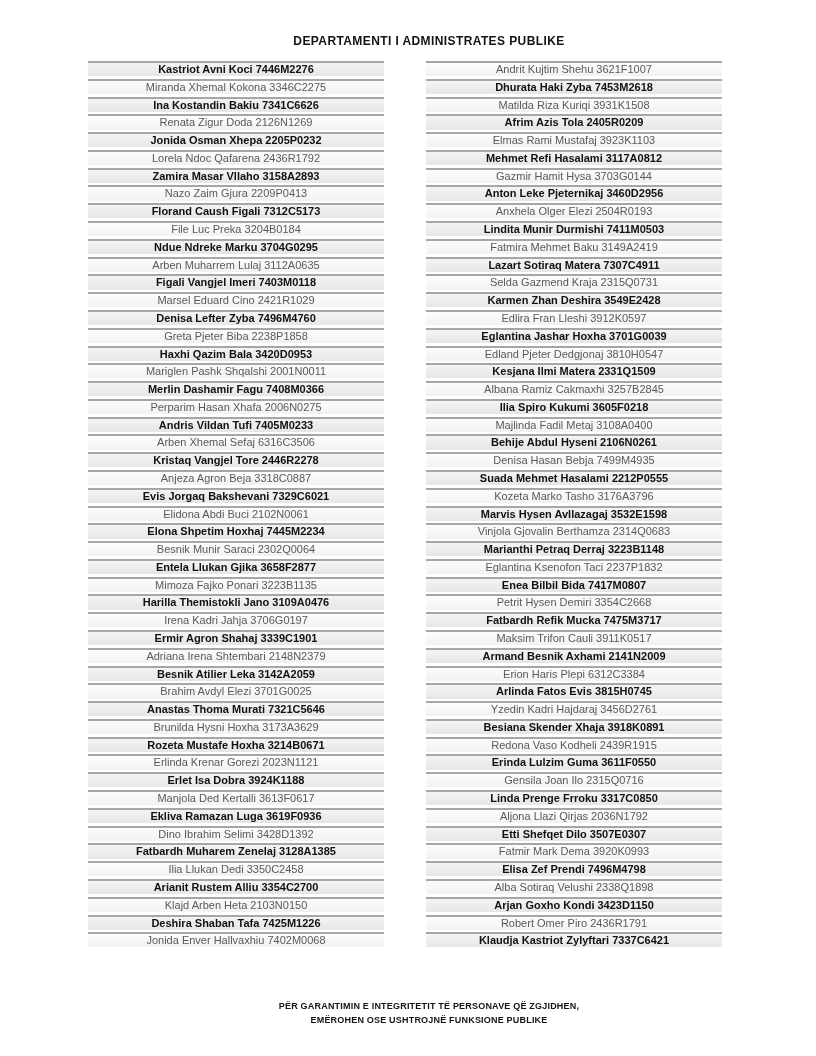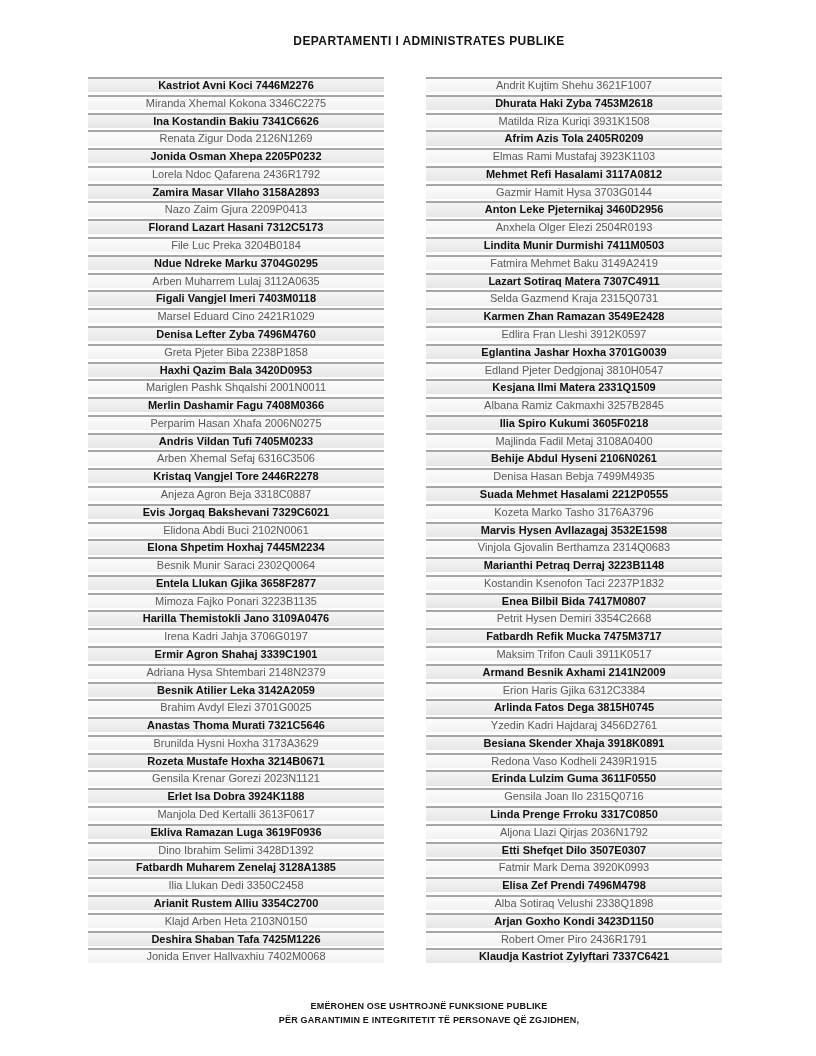--- a/index.html
+++ b/index.html
@@ -3,21 +3,21 @@
 <meta charset="utf-8">
 <style>
   html,body{margin:0;padding:0;}
   body{
     width:816px;height:1056px;background:#ffffff;position:relative;
     font-family:"Liberation Sans", sans-serif;
     -webkit-font-smoothing:antialiased;
   }
   .content{position:absolute;left:88px;top:0;width:682px;}
   .title{
-    margin-top:34px;margin-bottom:28px;height:15px;
+    margin-top:34px;margin-bottom:12px;height:15px;
     text-align:center;font-size:12px;line-height:15px;font-weight:700;
     letter-spacing:0.4px;color:#141414;
   }
   .cols{width:634px;display:flex;gap:42px;}
   .col{width:296px;flex:0 0 296px;}
   .row{
     box-sizing:border-box;height:15.2px;margin-bottom:2.6px;
     border-top:2px solid #a6a6a6;
     background:linear-gradient(180deg,#fcfcfc,#f2f2f2);
     text-align:center;font-size:11px;line-height:12.6px;
@@ -42,21 +42,21 @@
   <div class="cols">
     <div class="col">
         <div class="row strong">Kastriot Avni Koci 7446M2276</div>
         <div class="row">Miranda Xhemal Kokona 3346C2275</div>
         <div class="row strong">Ina Kostandin Bakiu 7341C6626</div>
         <div class="row">Renata Zigur Doda 2126N1269</div>
         <div class="row strong">Jonida Osman Xhepa 2205P0232</div>
         <div class="row">Lorela Ndoc Qafarena 2436R1792</div>
         <div class="row strong">Zamira Masar Vllaho 3158A2893</div>
         <div class="row">Nazo Zaim Gjura 2209P0413</div>
-        <div class="row strong">Florand Lazart Hasani 7312C5173</div>
+        <div class="row strong">Florand Caush Figali 7312C5173</div>
         <div class="row">File Luc Preka 3204B0184</div>
         <div class="row strong">Ndue Ndreke Marku 3704G0295</div>
         <div class="row">Arben Muharrem Lulaj 3112A0635</div>
         <div class="row strong">Figali Vangjel Imeri 7403M0118</div>
         <div class="row">Marsel Eduard Cino 2421R1029</div>
         <div class="row strong">Denisa Lefter Zyba 7496M4760</div>
         <div class="row">Greta Pjeter Biba 2238P1858</div>
         <div class="row strong">Haxhi Qazim Bala 3420D0953</div>
         <div class="row">Mariglen Pashk Shqalshi 2001N0011</div>
         <div class="row strong">Merlin Dashamir Fagu 7408M0366</div>
@@ -67,27 +67,27 @@
         <div class="row">Anjeza Agron Beja 3318C0887</div>
         <div class="row strong">Evis Jorgaq Bakshevani 7329C6021</div>
         <div class="row">Elidona Abdi Buci 2102N0061</div>
         <div class="row strong">Elona Shpetim Hoxhaj 7445M2234</div>
         <div class="row">Besnik Munir Saraci 2302Q0064</div>
         <div class="row strong">Entela Llukan Gjika 3658F2877</div>
         <div class="row">Mimoza Fajko Ponari 3223B1135</div>
         <div class="row strong">Harilla Themistokli Jano 3109A0476</div>
         <div class="row">Irena Kadri Jahja 3706G0197</div>
         <div class="row strong">Ermir Agron Shahaj 3339C1901</div>
-        <div class="row">Adriana Hysa Shtembari 2148N2379</div>
+        <div class="row">Adriana Irena Shtembari 2148N2379</div>
         <div class="row strong">Besnik Atilier Leka 3142A2059</div>
         <div class="row">Brahim Avdyl Elezi 3701G0025</div>
         <div class="row strong">Anastas Thoma Murati 7321C5646</div>
         <div class="row">Brunilda Hysni Hoxha 3173A3629</div>
         <div class="row strong">Rozeta Mustafe Hoxha 3214B0671</div>
-        <div class="row">Gensila Krenar Gorezi 2023N1121</div>
+        <div class="row">Erlinda Krenar Gorezi 2023N1121</div>
         <div class="row strong">Erlet Isa Dobra 3924K1188</div>
         <div class="row">Manjola Ded Kertalli 3613F0617</div>
         <div class="row strong">Ekliva Ramazan Luga 3619F0936</div>
         <div class="row">Dino Ibrahim Selimi 3428D1392</div>
         <div class="row strong">Fatbardh Muharem Zenelaj 3128A1385</div>
         <div class="row">Ilia Llukan Dedi 3350C2458</div>
         <div class="row strong">Arianit Rustem Alliu 3354C2700</div>
         <div class="row">Klajd Arben Heta 2103N0150</div>
         <div class="row strong">Deshira Shaban Tafa 7425M1226</div>
         <div class="row">Jonida Enver Hallvaxhiu 7402M0068</div>
@@ -99,57 +99,57 @@
         <div class="row strong">Afrim Azis Tola 2405R0209</div>
         <div class="row">Elmas Rami Mustafaj 3923K1103</div>
         <div class="row strong">Mehmet Refi Hasalami 3117A0812</div>
         <div class="row">Gazmir Hamit Hysa 3703G0144</div>
         <div class="row strong">Anton Leke Pjeternikaj 3460D2956</div>
         <div class="row">Anxhela Olger Elezi 2504R0193</div>
         <div class="row strong">Lindita Munir Durmishi 7411M0503</div>
         <div class="row">Fatmira Mehmet Baku 3149A2419</div>
         <div class="row strong">Lazart Sotiraq Matera 7307C4911</div>
         <div class="row">Selda Gazmend Kraja 2315Q0731</div>
-        <div class="row strong">Karmen Zhan Ramazan 3549E2428</div>
+        <div class="row strong">Karmen Zhan Deshira 3549E2428</div>
         <div class="row">Edlira Fran Lleshi 3912K0597</div>
         <div class="row strong">Eglantina Jashar Hoxha 3701G0039</div>
         <div class="row">Edland Pjeter Dedgjonaj 3810H0547</div>
         <div class="row strong">Kesjana Ilmi Matera 2331Q1509</div>
         <div class="row">Albana Ramiz Cakmaxhi 3257B2845</div>
         <div class="row strong">Ilia Spiro Kukumi 3605F0218</div>
         <div class="row">Majlinda Fadil Metaj 3108A0400</div>
         <div class="row strong">Behije Abdul Hyseni 2106N0261</div>
         <div class="row">Denisa Hasan Bebja 7499M4935</div>
         <div class="row strong">Suada Mehmet Hasalami 2212P0555</div>
         <div class="row">Kozeta Marko Tasho 3176A3796</div>
         <div class="row strong">Marvis Hysen Avllazagaj 3532E1598</div>
         <div class="row">Vinjola Gjovalin Berthamza 2314Q0683</div>
         <div class="row strong">Marianthi Petraq Derraj 3223B1148</div>
-        <div class="row">Kostandin Ksenofon Taci 2237P1832</div>
+        <div class="row">Eglantina Ksenofon Taci 2237P1832</div>
         <div class="row strong">Enea Bilbil Bida 7417M0807</div>
         <div class="row">Petrit Hysen Demiri 3354C2668</div>
         <div class="row strong">Fatbardh Refik Mucka 7475M3717</div>
         <div class="row">Maksim Trifon Cauli 3911K0517</div>
         <div class="row strong">Armand Besnik Axhami 2141N2009</div>
-        <div class="row">Erion Haris Gjika 6312C3384</div>
-        <div class="row strong">Arlinda Fatos Dega 3815H0745</div>
+        <div class="row">Erion Haris Plepi 6312C3384</div>
+        <div class="row strong">Arlinda Fatos Evis 3815H0745</div>
         <div class="row">Yzedin Kadri Hajdaraj 3456D2761</div>
         <div class="row strong">Besiana Skender Xhaja 3918K0891</div>
         <div class="row">Redona Vaso Kodheli 2439R1915</div>
         <div class="row strong">Erinda Lulzim Guma 3611F0550</div>
         <div class="row">Gensila Joan Ilo 2315Q0716</div>
         <div class="row strong">Linda Prenge Frroku 3317C0850</div>
         <div class="row">Aljona Llazi Qirjas 2036N1792</div>
         <div class="row strong">Etti Shefqet Dilo 3507E0307</div>
         <div class="row">Fatmir Mark Dema 3920K0993</div>
         <div class="row strong">Elisa Zef Prendi 7496M4798</div>
         <div class="row">Alba Sotiraq Velushi 2338Q1898</div>
         <div class="row strong">Arjan Goxho Kondi 3423D1150</div>
         <div class="row">Robert Omer Piro 2436R1791</div>
         <div class="row strong">Klaudja Kastriot Zylyftari 7337C6421</div>
       </div>
   </div>
 </div>
 
 <div class="footer">
+  <div>PËR GARANTIMIN E INTEGRITETIT TË PERSONAVE QË ZGJIDHEN,</div>
   <div>EMËROHEN OSE USHTROJNË FUNKSIONE PUBLIKE</div>
-  <div>PËR GARANTIMIN E INTEGRITETIT TË PERSONAVE QË ZGJIDHEN,</div>
 </div>
 
 </body></html>

